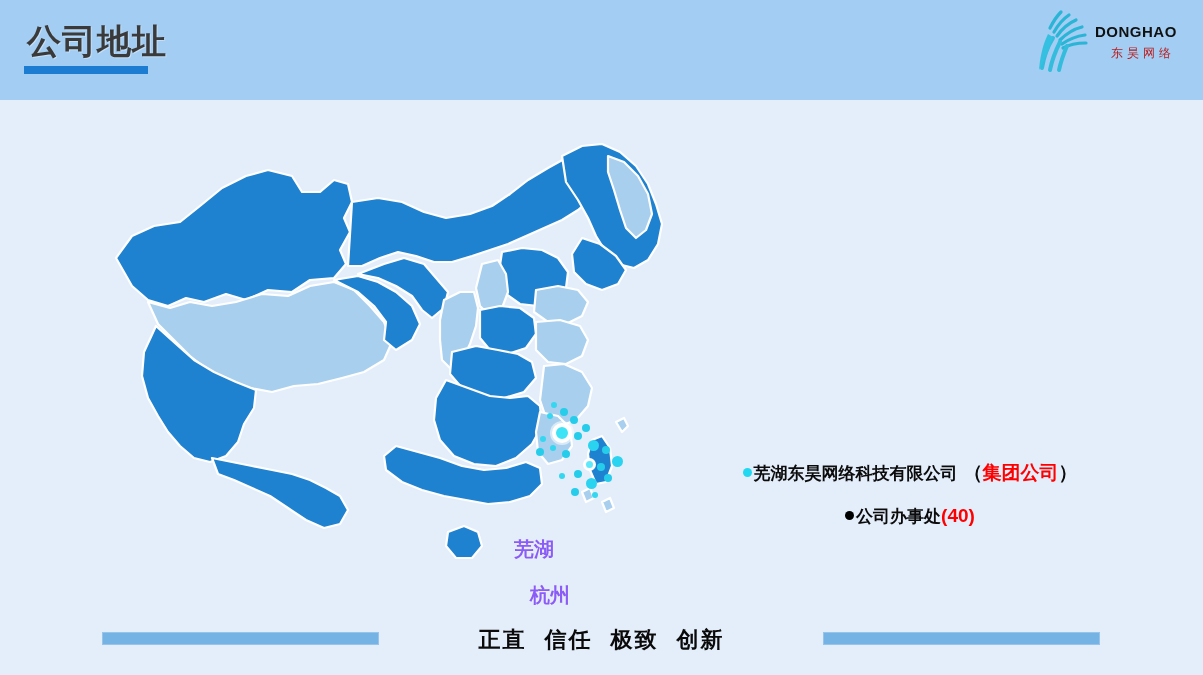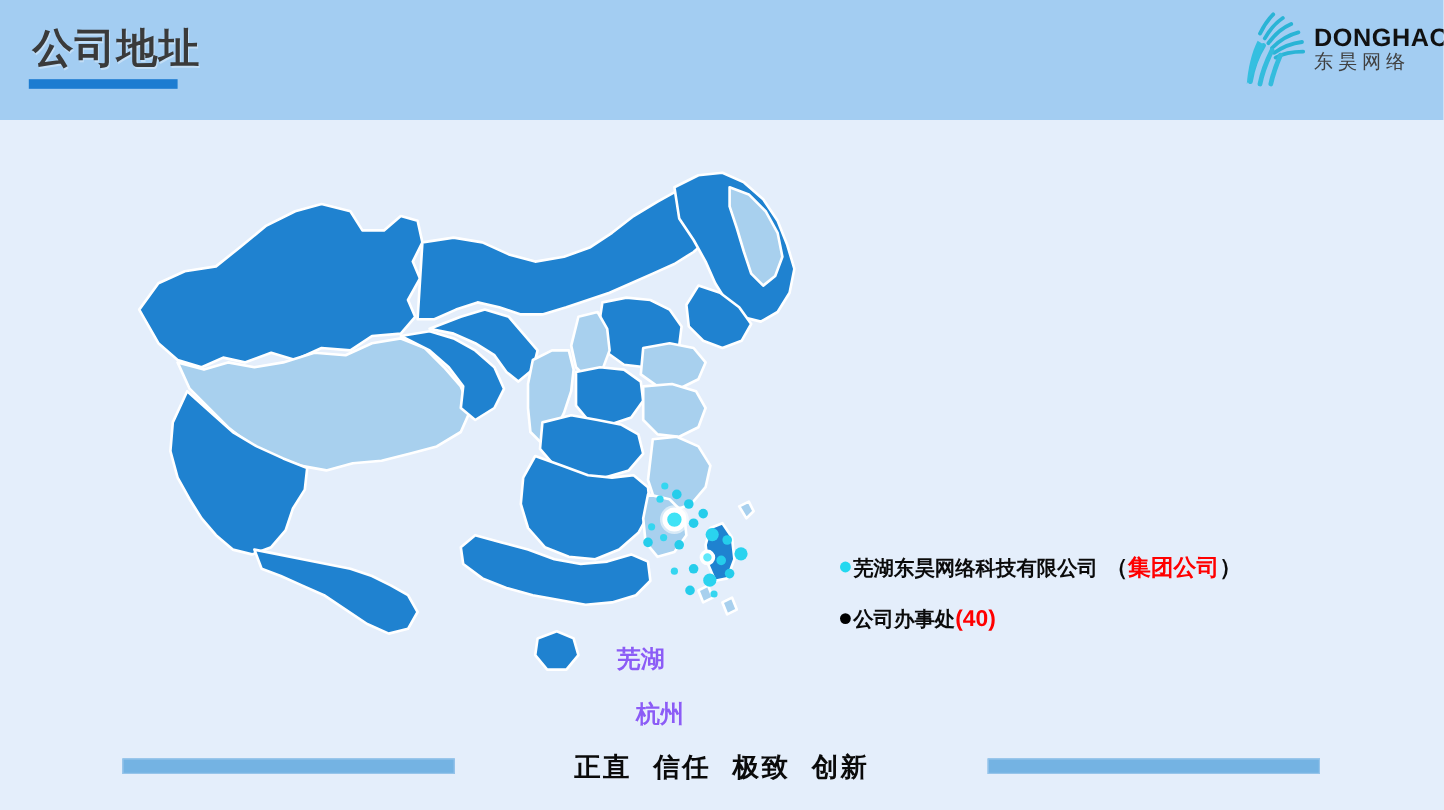--- a/index.html
+++ b/index.html
@@ -24,26 +24,27 @@
     position:absolute;left:24px;top:66px;width:124px;height:8px;
     background:#1c7cd1;
   }
   
   .logo{
     position:absolute;right:12px;top:6px;width:160px;height:70px;
   }
   .logo-mark{position:absolute;left:0;top:2px;width:62px;height:66px;}
   .logo-text{position:absolute;left:64px;top:14px;width:96px;text-align:left;}
   .logo-name{
-    font-size:21px;font-weight:bold;color:#111;letter-spacing:.5px;
+    font-size:15px;font-weight:bold;color:#111;letter-spacing:.5px;
     line-height:23px;
   }
   .logo-sub{
-    font-size:16px;color:#404040;letter-spacing:4px;line-height:18px;
+    font-size:12px;color:#b91c1c;letter-spacing:4px;line-height:18px;
     margin-top:1px;
+    text-align:center;
   }
   
   .map-wrap{
     position:absolute;left:96px;top:140px;width:600px;height:470px;
   }
   .map-svg{display:block;width:600px;height:470px;}
   .city-label{
     position:absolute;font-size:20px;font-weight:bold;color:#8b5cf6;
     letter-spacing:0px;white-space:nowrap;
     text-shadow:0 0 2px rgba(255,255,255,.45);
@@ -61,21 +62,21 @@
   .dot-sm{width:8px;height:8px;background:#25cdeb;}
   .dot-xs{width:6px;height:6px;background:#35d6f0;}
   .dot-hz{
     width:13px;height:13px;background:#5fe8fa;
     border:3px solid #ffffff;box-sizing:border-box;
   }
   
   .legend{position:absolute;left:700px;top:460px;width:420px;}
   .legend-row{
     display:flex;align-items:baseline;
-    margin-bottom:19px;white-space:nowrap;
+    margin-bottom:19px;white-space:nowrap;justify-content:center;
   }
   .legend-bullet{
     width:9px;height:9px;border-radius:50%;
     display:inline-block;margin-right:2px;flex:0 0 auto;
     position:relative;top:-2px;
   }
   .legend-text{
     font-size:17px;font-weight:bold;color:#0b0b0b;letter-spacing:0px;
   }
   .legend-tag{

